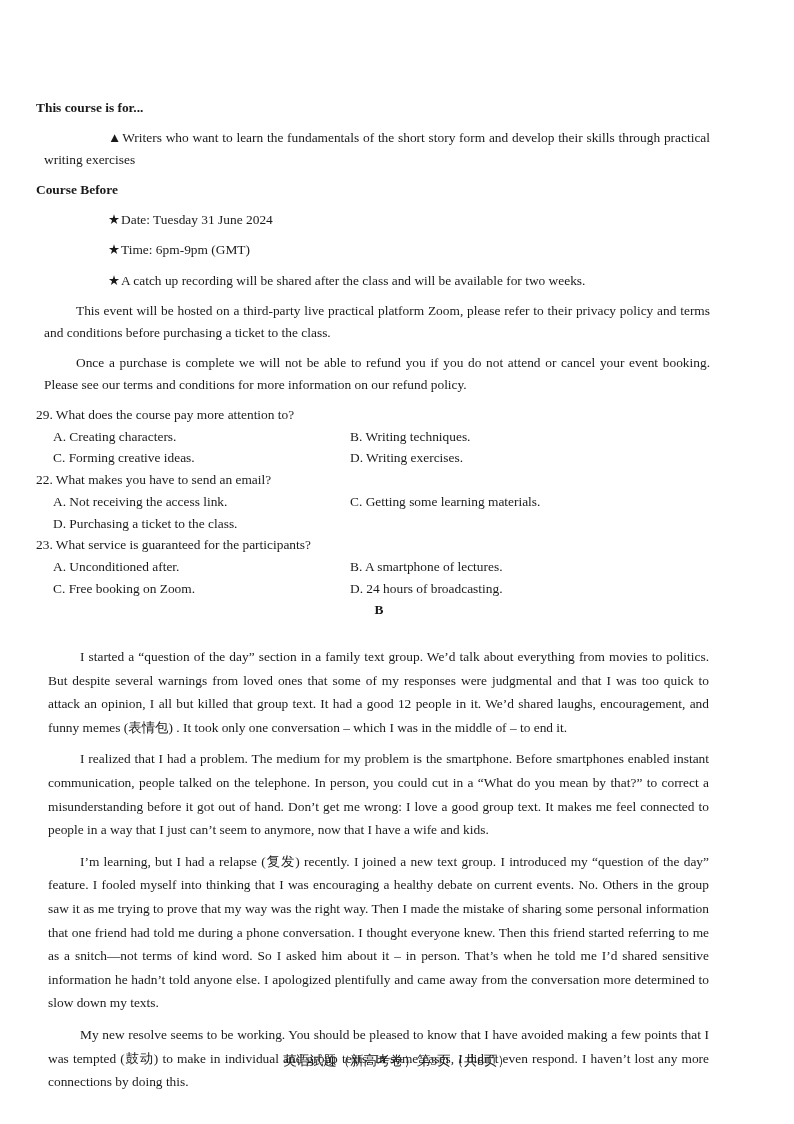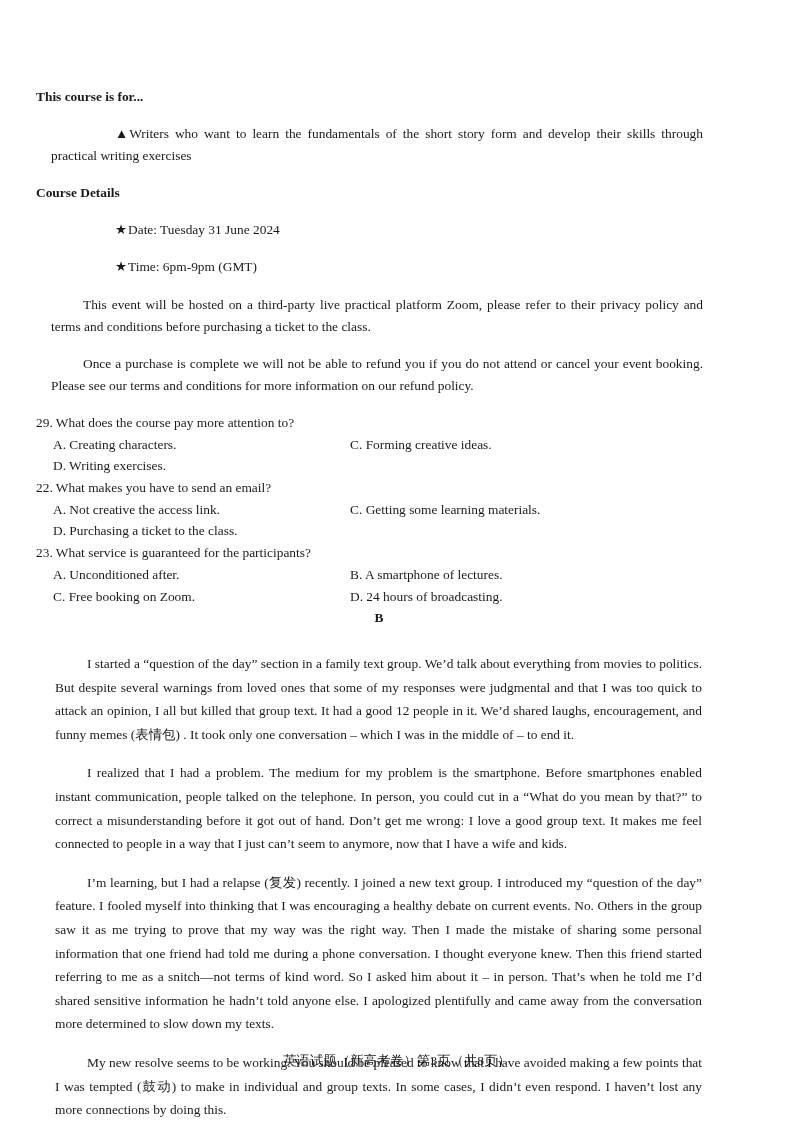--- a/index.html
+++ b/index.html
@@ -1,57 +1,59 @@
 <!DOCTYPE html>
 <html><head>
 <meta charset="utf-8">
 <style>
   html, body { margin: 0; padding: 0; background: #ffffff; }
   body { width: 794px; height: 1124px; position: relative; overflow: hidden;
          font-family: "Liberation Serif", "DejaVu Serif", serif; color: #1a1a1a; }
-  .page { position: absolute; left: 36px; top: 86px; width: 682px; }
+  .page { position: absolute; left: 36px; top: 97px; width: 682px; }
   .line { font-size: 13.4px; line-height: 22.1px; white-space: nowrap; }
   .bold { font-weight: bold; }
-  .para { font-size: 13.4px; line-height: 22.1px; text-align: justify; text-indent: 32px; margin: 15px; }
+  .para { font-size: 13.4px; line-height: 22.1px; text-align: justify; text-indent: 32px; margin: 8px; }
   .q { font-size: 13.4px; line-height: 21.7px; }
   .opts { display: flex; flex-wrap: wrap; font-size: 13.4px; line-height: 21.7px; }
   .opt { width: 297px; padding-left: 17px; box-sizing: content-box; }
   .opt:nth-child(even) { width: 350px; padding-left: 0; }
   .section-b { text-align: center; font-weight: bold; font-size: 13.4px; line-height: 22px; margin-left: 0; }
   .passage { position: absolute; left: 40px; top: 637px; width: 677px; }
   .passage .para { line-height: 23.6px; }
   .footer { position: absolute; top: 1052px; left: 0; width: 794px; text-align: center; font-size: 13.4px; }
   .bullet { display: inline-block; margin-right: 1px; }
 </style>
 </head>
 <body>
 
 <div class="page">
   <div class="line bold">This course is for...</div>
   <p class="para"><span class="bullet">▲</span><span>Writers who want to learn the fundamentals of the short story form and develop their skills through practical writing exercises</span></p>
 
-  <div class="line bold">Course Details</div>
+  <div class="line bold">Course Before</div>
   <p class="para"><span class="bullet">★</span><span>Date: Tuesday 31 June 2024</span></p>
   <p class="para"><span class="bullet">★</span><span>Time: 6pm-9pm (GMT)</span></p>
+  <p class="para"><span class="bullet">★</span><span>A catch up recording will be shared after the class and will be available for two weeks.</span></p>
 
   <p class="para">This event will be hosted on a third-party live practical platform Zoom, please refer to their privacy policy and terms and conditions before purchasing a ticket to the class.</p>
   <p class="para">Once a purchase is complete we will not be able to refund you if you do not attend or cancel your event booking. Please see our terms and conditions for more information on our refund policy.</p>
 
   <div>
     <div class="q">29. What does the course pay more attention to?</div>
     <div class="opts">
       <span class="opt">A. Creating characters.</span>
+      <span class="opt">B. Writing techniques.</span>
       <span class="opt">C. Forming creative ideas.</span>
       <span class="opt">D. Writing exercises.</span>
     </div>
   </div>
   <div>
     <div class="q">22. What makes you have to send an email?</div>
     <div class="opts">
-      <span class="opt">A. Not creative the access link.</span>
+      <span class="opt">A. Not receiving the access link.</span>
       <span class="opt">C. Getting some learning materials.</span>
       <span class="opt">D. Purchasing a ticket to the class.</span>
     </div>
   </div>
   <div>
     <div class="q">23. What service is guaranteed for the participants?</div>
     <div class="opts">
       <span class="opt">A. Unconditioned after.</span>
       <span class="opt">B. A smartphone of lectures.</span>
       <span class="opt">C. Free booking on Zoom.</span>

